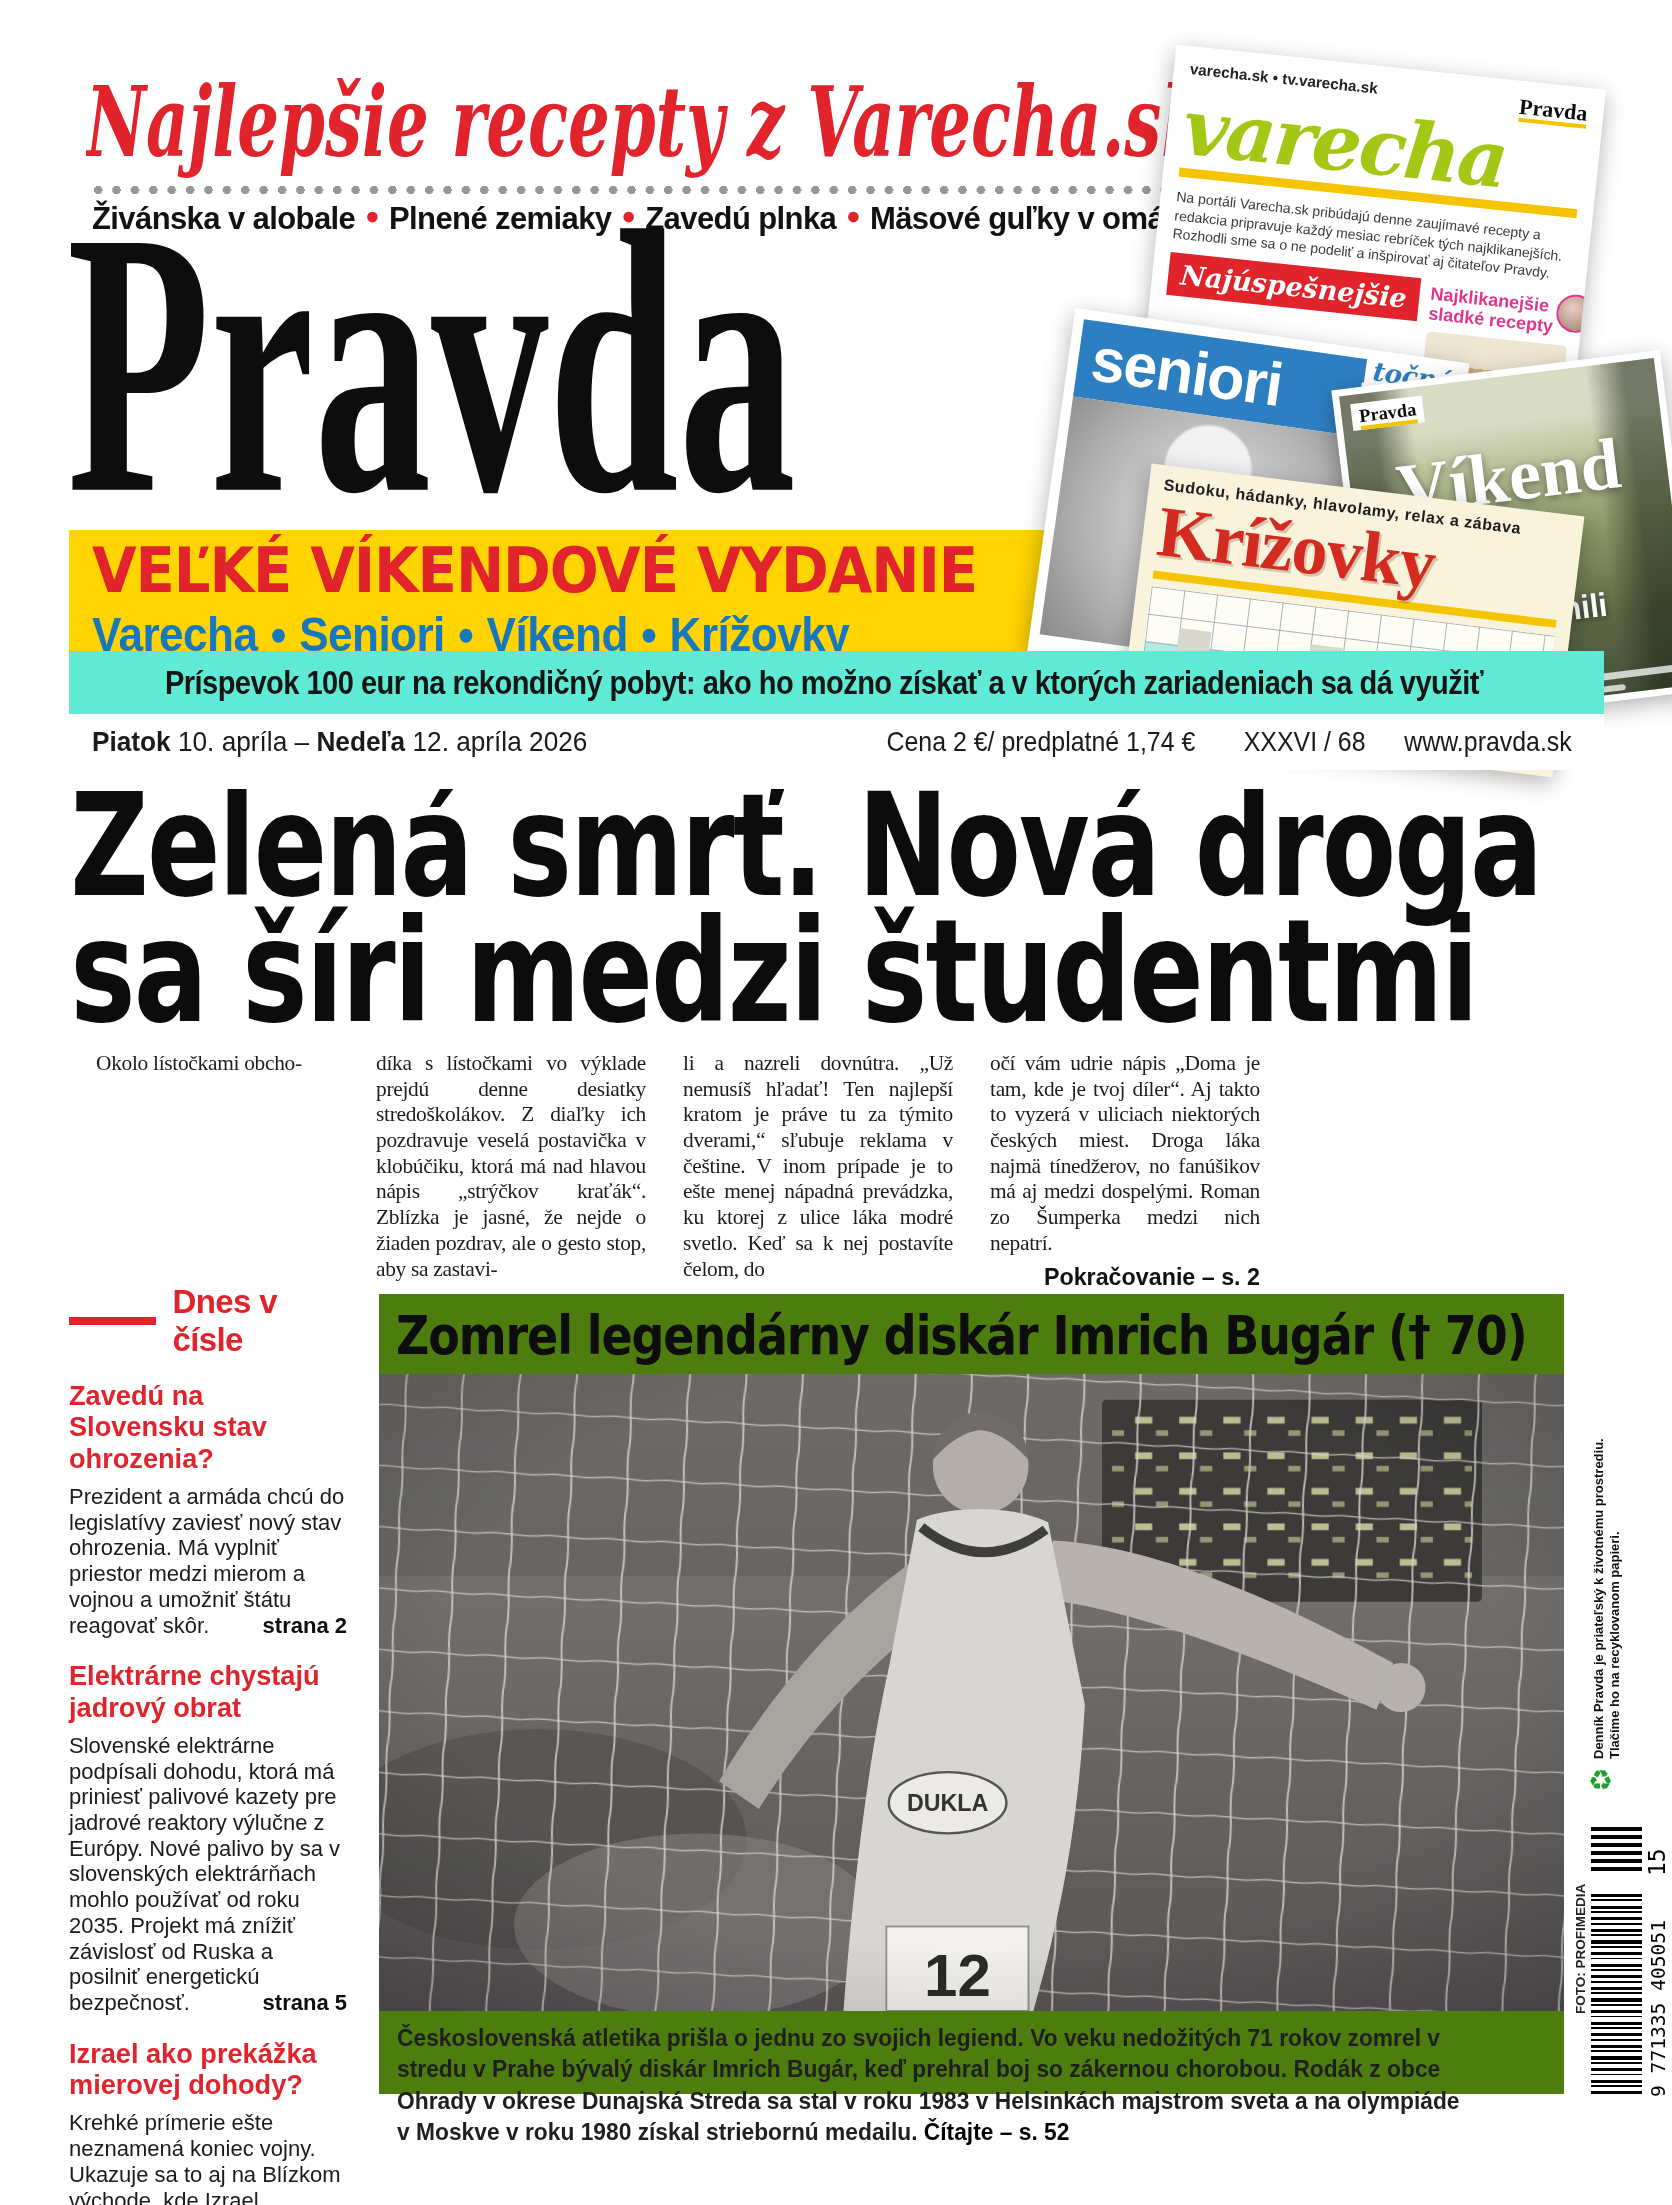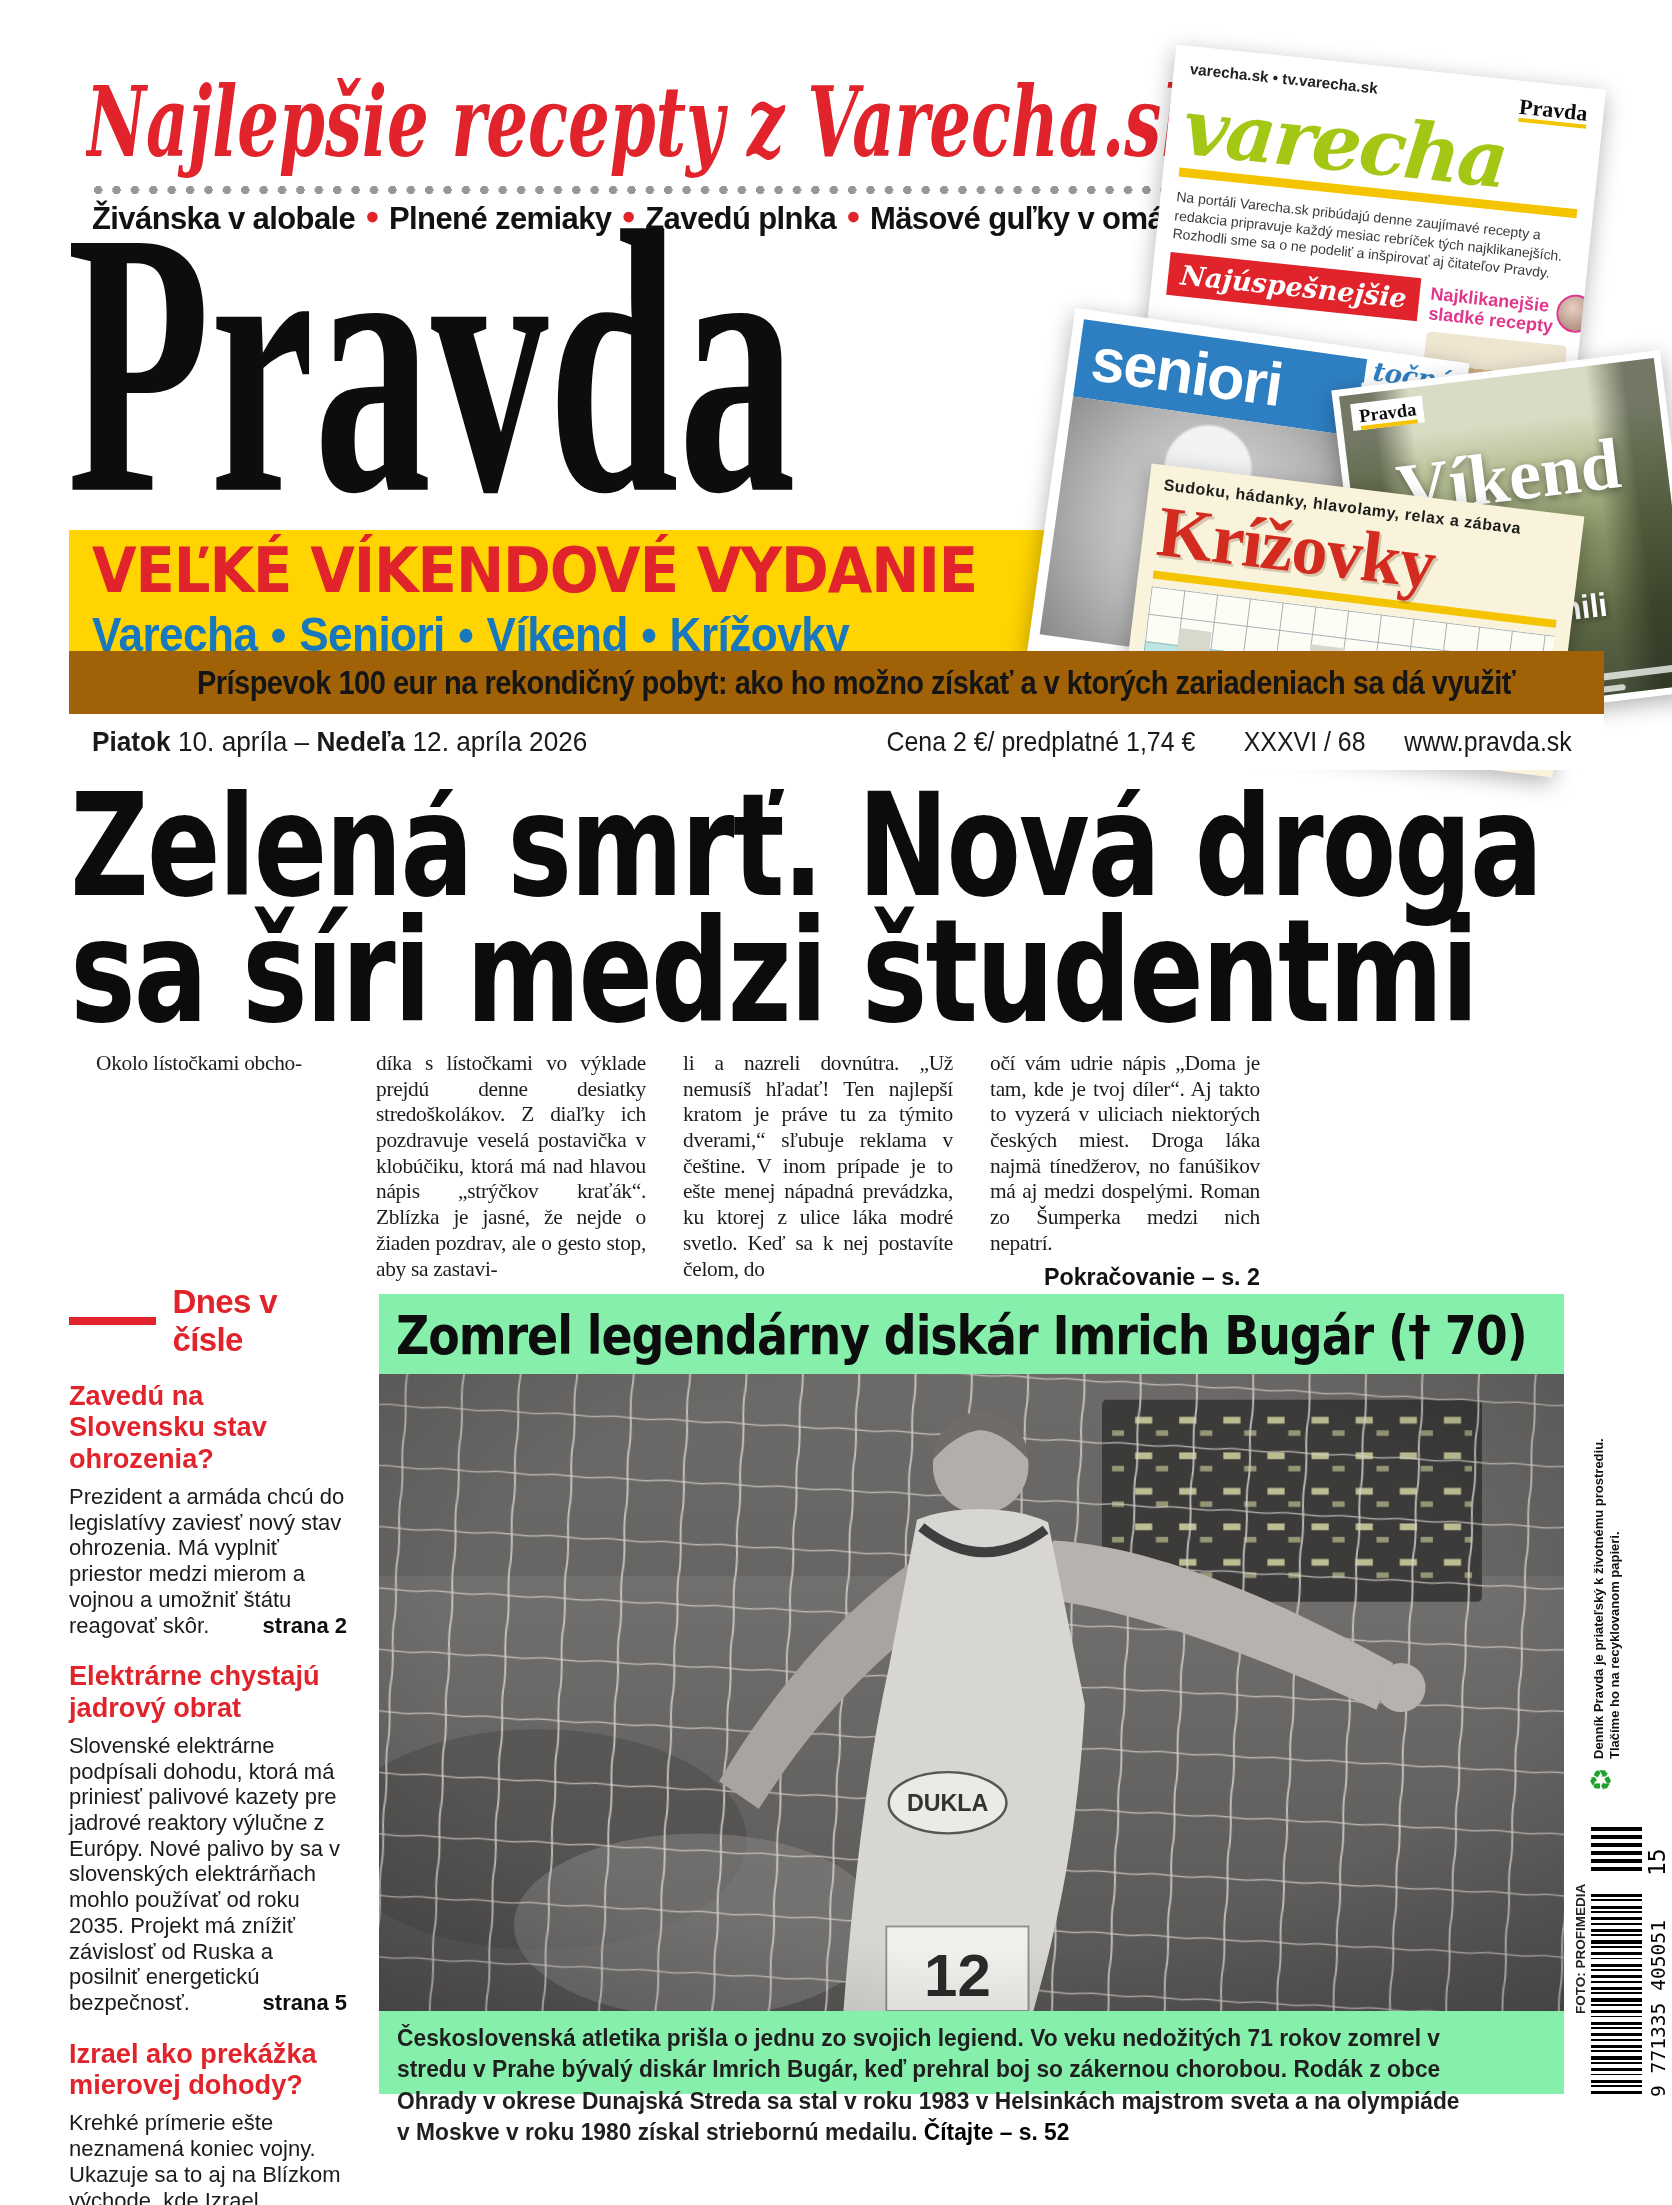--- a/index.html
+++ b/index.html
@@ -74,22 +74,22 @@
       background-size:100% 100%,33px 27.6px,33px 27.6px,100% 100%;}
   .kr-cell{position:absolute;width:32px;height:26px;background:#d8d8cd;}
 
   
   #banner{left:69px;top:530px;width:1535px;height:184px;background:#ffd400;z-index:0;}
   #banner-l1{position:absolute;left:23px;top:3.7px;font-family:"DejaVu Sans",sans-serif;font-weight:700;
              font-size:62px;color:#e1232b;transform:scaleX(.93);transform-origin:left top;white-space:nowrap;letter-spacing:-1.2px;}
   #banner-l2{position:absolute;left:23px;top:76px;font-weight:700;font-size:49px;color:#1878be;
              transform:scaleX(.9);transform-origin:left top;white-space:nowrap;letter-spacing:-0.6px;}
   .blue-dot{font-size:33px;vertical-align:6.1px;margin:0 13.5px;color:#1878be;}
-  #banner-strip{left:69px;top:651px;width:1535px;height:63px;background:#a16207;z-index:6;
-                display:flex;align-items:center;padding-left:38px;box-sizing:border-box;}
+  #banner-strip{left:69px;top:651px;width:1535px;height:63px;background:#5eead4;z-index:6;
+                display:flex;align-items:center;padding-left:6px;box-sizing:border-box;}
   #banner-strip .in{font-weight:700;font-size:33px;color:#151515;transform:scaleX(.88);white-space:nowrap;letter-spacing:-0.6px;}
 
   
   #dateline{left:69px;top:714px;width:1535px;height:56px;background:#fff;z-index:6;
             display:flex;align-items:center;justify-content:space-between;padding:0 23px;box-sizing:border-box;}
   .dl{font-size:27.6px;color:#1a1a1a;transform:scaleX(.95);transform-origin:left center;white-space:nowrap;}
   .dl b{font-weight:700;}
   #dl-right{display:flex;gap:34px;transform:scaleX(.95);transform-origin:right center;}
 
   
@@ -110,21 +110,21 @@
   
   #today{left:69px;top:1283px;width:278px;}
   .today-head{display:flex;align-items:center;gap:16px;}
   .today-dash{width:92px;height:8px;background:#e1232b;}
   .today-title{color:#e1232b;font-weight:700;font-size:33px;letter-spacing:-0.6px;}
   .t-item-title{color:#e1232b;font-weight:700;font-size:28px;line-height:1.12;margin-top:21px;transform:scaleX(.97);transform-origin:left top;}
   .t-item-body{font-size:22px;line-height:1.17;color:#1b1b1b;margin-top:9.8px;}
   .page-ref{float:right;font-weight:700;color:#0d0d0d;}
 
   
-  #panel{left:379px;top:1294px;width:1185px;height:800px;background:#86efac;}
+  #panel{left:379px;top:1294px;width:1185px;height:800px;background:#4d7c0f;}
   #bugar-hl{position:absolute;left:17px;top:4.9px;width:1152px;height:70px;}
   #photo{position:absolute;left:0;top:80px;width:1185px;height:637px;}
   #caption{position:absolute;left:18.4px;top:728px;width:1158px;font-weight:700;font-size:24.5px;line-height:1.28;
            color:#1f1f1f;transform:scaleX(.93);transform-origin:left top;}
   #caption .cta{color:#000;}
 
   
   .vrot{position:absolute;transform-origin:0 0;transform:rotate(-90deg);white-space:nowrap;}
   #eco{left:1591px;top:1759px;width:202px;font-size:13px;font-weight:700;color:#111;line-height:1.2;}
   #recycle{left:1588px;top:1764px;font-size:28px;color:#1fa12e;position:absolute;}

